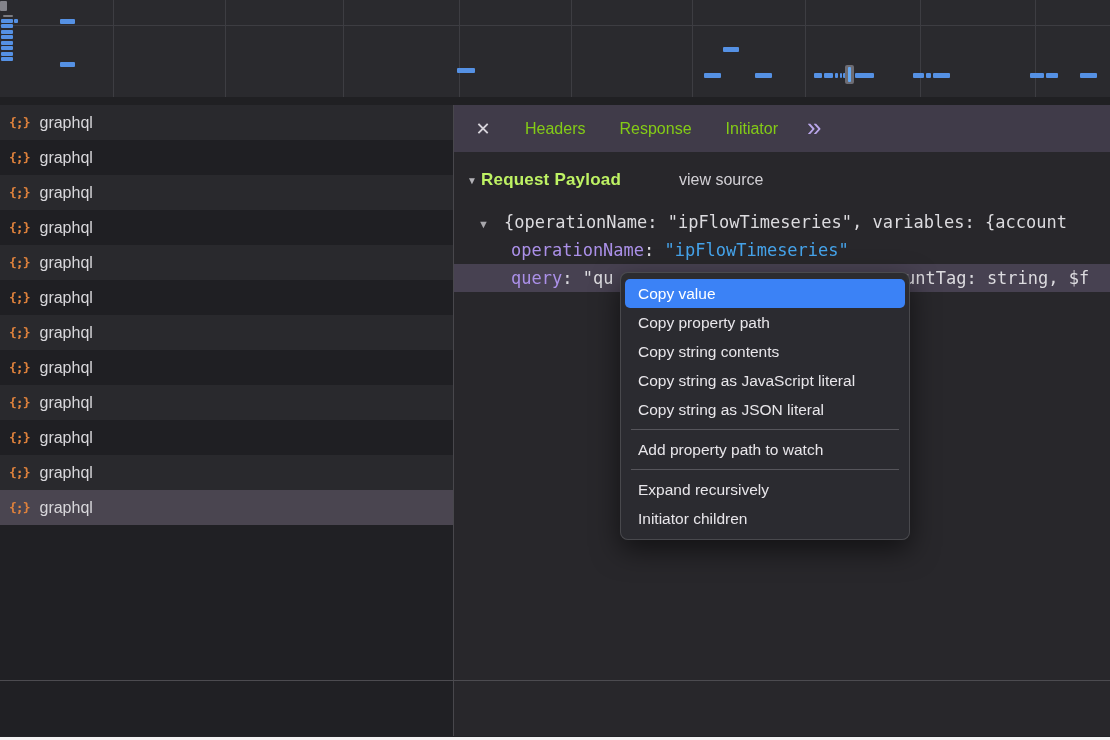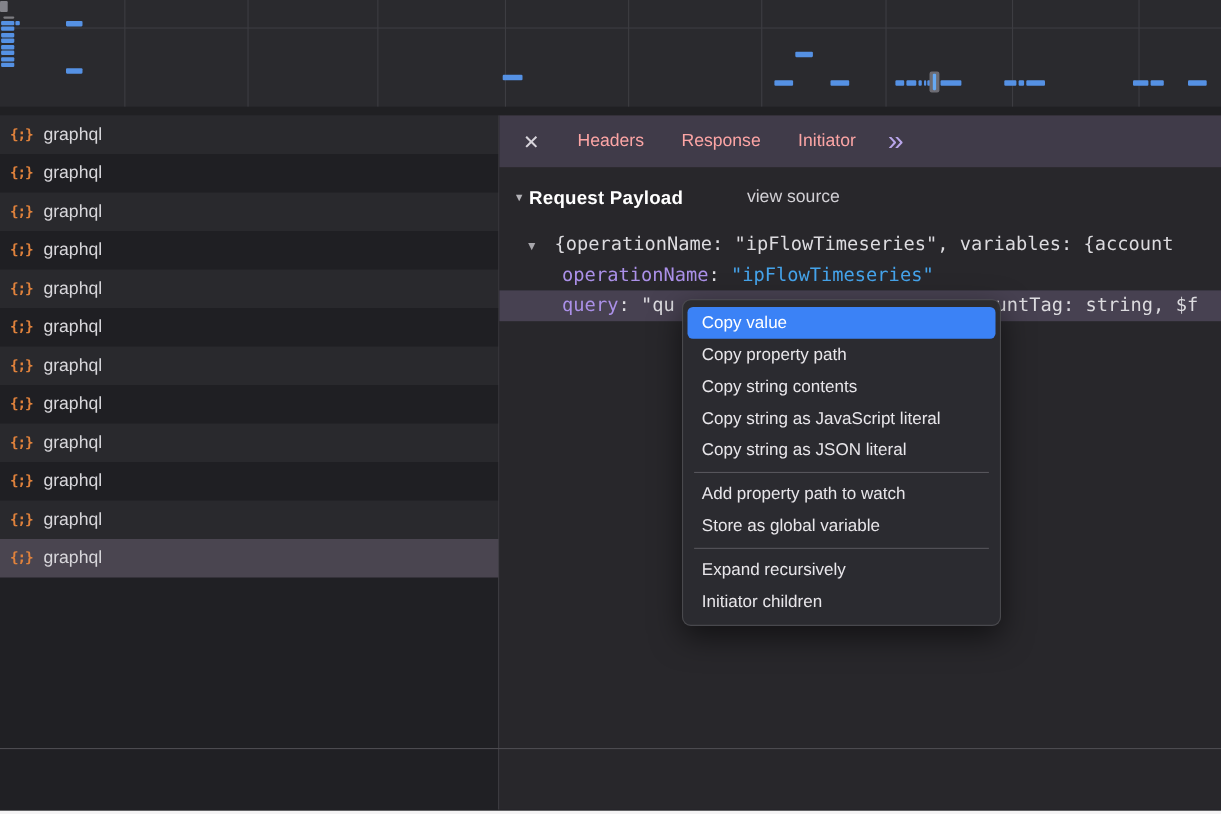--- a/index.html
+++ b/index.html
@@ -26,30 +26,30 @@
   .req-row.even{background:#1f1f23}
   .req-row.selected{background:#4a4550}
   .req-icon{font-family:"DejaVu Sans Mono",monospace;font-size:13px;font-weight:bold;
             margin-right:10px;letter-spacing:-1px;}
 
   .right{flex:1;background:#28272b;position:relative;}
   .tabbar{height:47px;background:#403b49;display:flex;align-items:center;padding-left:14px;}
   .close-btn{width:30px;height:30px;display:flex;align-items:center;justify-content:center;
              color:#d8d5dc;font-size:18px;margin-right:10px;}
   .tab{position:relative;height:100%;display:flex;align-items:center;padding:0 17px;
-       font-size:16px;color:#fca5a5;}
+       font-size:16px;color:#84cc16;}
   .tab.selected{color:#cbbdf6;}
   .tab.selected::after{content:"";position:absolute;left:2px;right:2px;bottom:1px;height:3px;
                        background:#8e74dd;border-radius:2px;}
   .overflow-btn{margin-left:12px;color:#b9a6ea;font-size:26px;line-height:26px;padding-bottom:4px;}
 
   .section-header{position:absolute;top:61px;left:0;right:0;height:28px;display:flex;
                   align-items:center;padding-left:13px;}
   .sh-tri{width:14px;font-size:10px;color:#b3b2b7;}
-  .sh-title{font-weight:bold;font-size:17px;color:#ffffff;letter-spacing:.2px;}
+  .sh-title{font-weight:bold;font-size:17px;color:#bef264;letter-spacing:.2px;}
   .sh-link{margin-left:58px;font-size:16px;color:#d2d0d5;}
 
   .tree{position:absolute;top:103px;left:0;right:0;font-family:"DejaVu Sans Mono",monospace;
         font-size:17px;color:#dcdbdf;}
   .tline{height:28px;line-height:28px;white-space:pre;overflow:hidden;position:relative;}
   .l1{padding-left:24px;}
   .l2,.l3{padding-left:57px;}
   .l4{padding-left:37px;}
   .l3{background:#474151;}
   .tri-sm{display:inline-block;width:26px;font-size:11px;color:#a8a7ac;
@@ -205,19 +205,18 @@
   <div class="bottom-strip"></div>
 
   <div class="ctx-menu">
       <div class="ctx-item highlighted" style="background: #3b82f6;">Copy value</div>
       <div class="ctx-item">Copy property path</div>
       <div class="ctx-item">Copy string contents</div>
       <div class="ctx-item">Copy string as JavaScript literal</div>
       <div class="ctx-item">Copy string as JSON literal</div>
       <div class="ctx-sep"></div>
       <div class="ctx-item">Add property path to watch</div>
-      <div class="ctx-item">Store as global variable</div>
       <div class="ctx-sep"></div>
       <div class="ctx-item">Expand recursively</div>
       <div class="ctx-item">Initiator children</div>
     </div>
 
 </div>
 
 </body></html>

